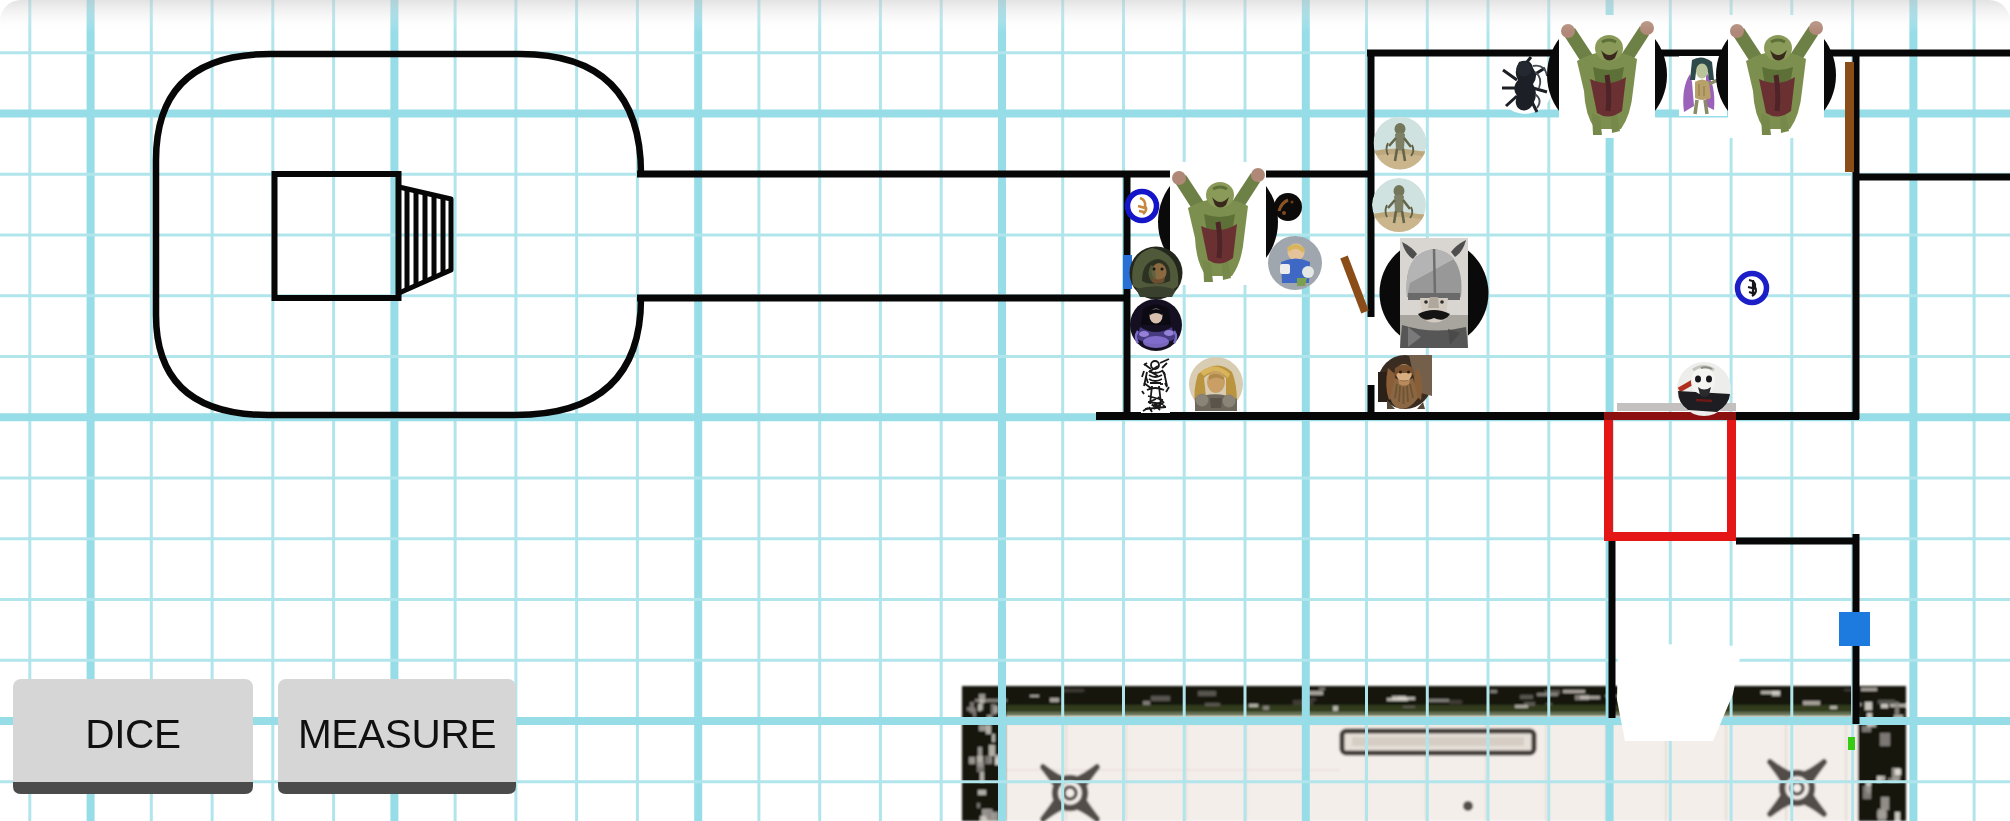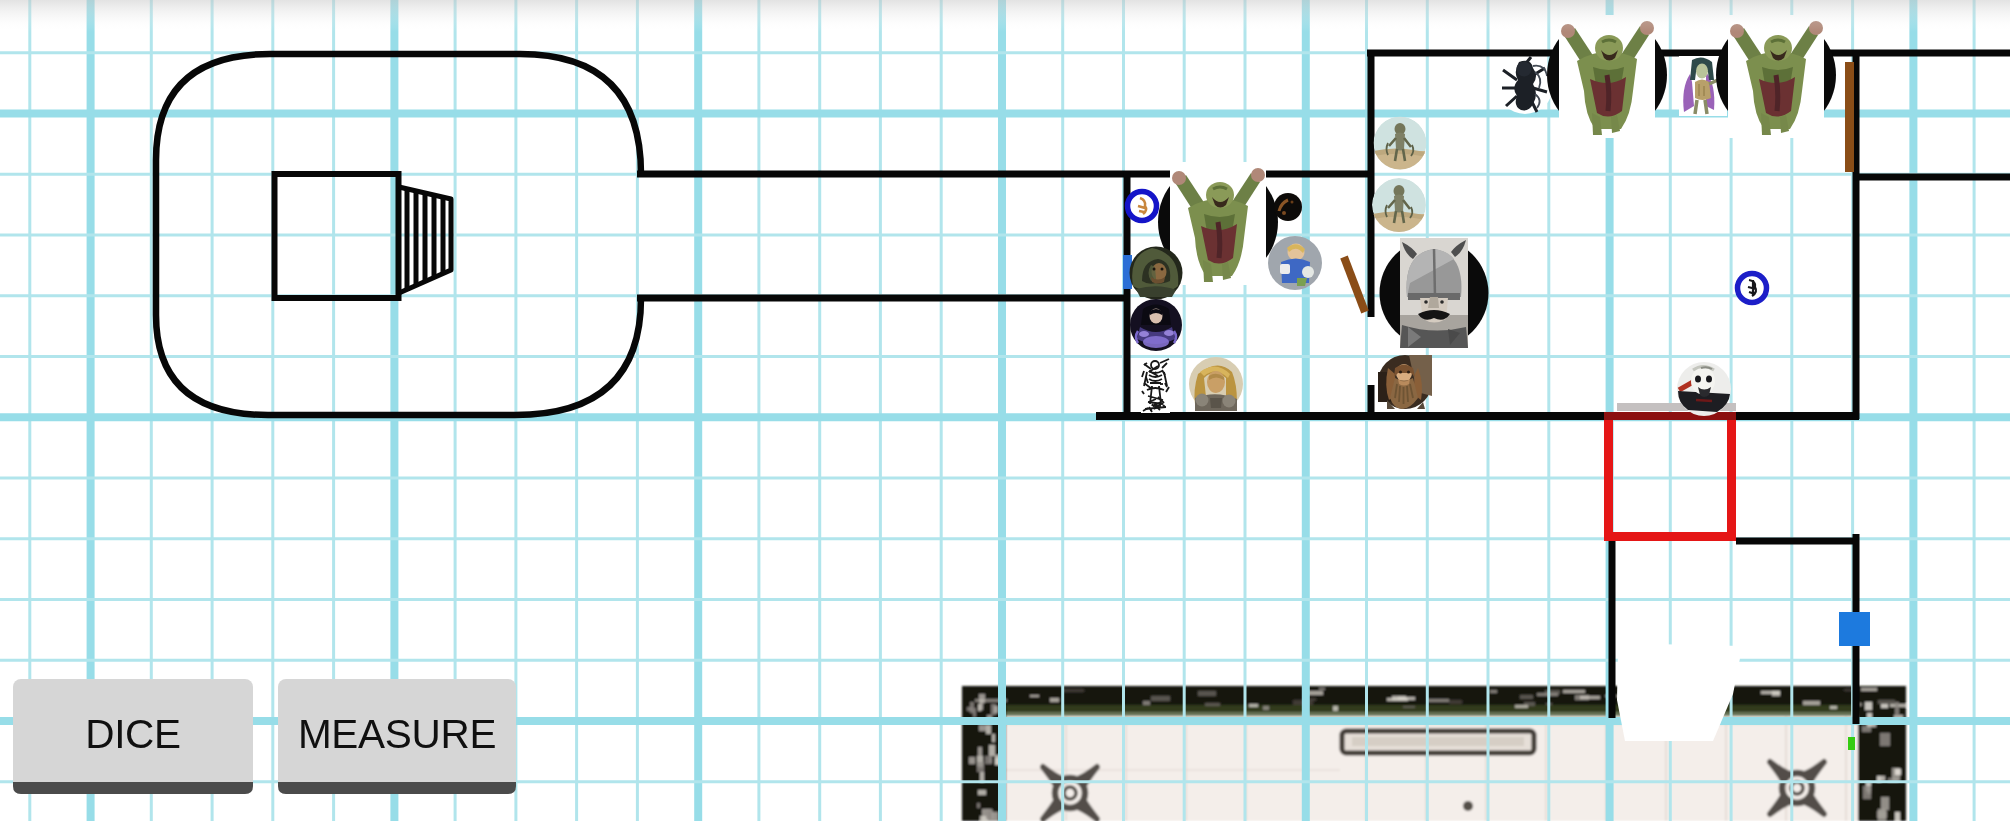--- a/index.html
+++ b/index.html
@@ -1,16 +1,16 @@
 <!DOCTYPE html>
 <html><head>
 <meta charset="utf-8">
 <style>
 html,body{margin:0;padding:0;background:#ffffff;font-family:"Liberation Sans",sans-serif;}
-#stage{position:relative;width:2010px;height:821px;overflow:hidden;background:#ffffff;}
+#stage{position:relative;width:2010px;height:821px;overflow:hidden;background:#ffffff;border-radius:21px;}
 </style>
 </head>
 <body>
 <div id="stage">
 <svg width="2010" height="821" viewBox="0 0 2010 821">
 <defs>
 <filter id="mapblur" x="-2%" y="-3%" width="104%" height="106%">
           <feGaussianBlur stdDeviation="1.2"></feGaussianBlur>
         </filter>
 <linearGradient id="topshade" x1="0" y1="0" x2="0" y2="1">

